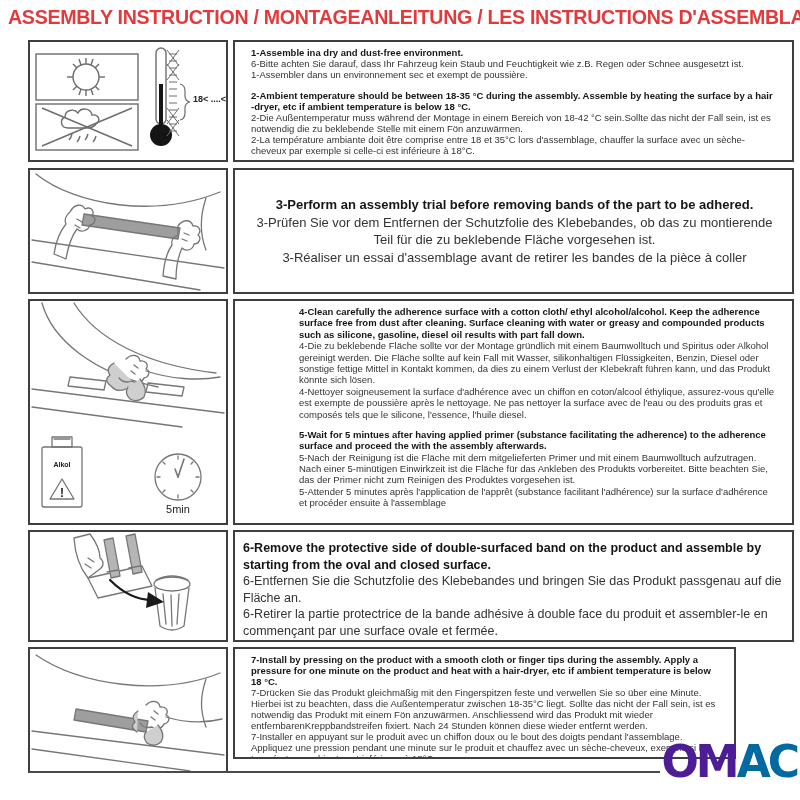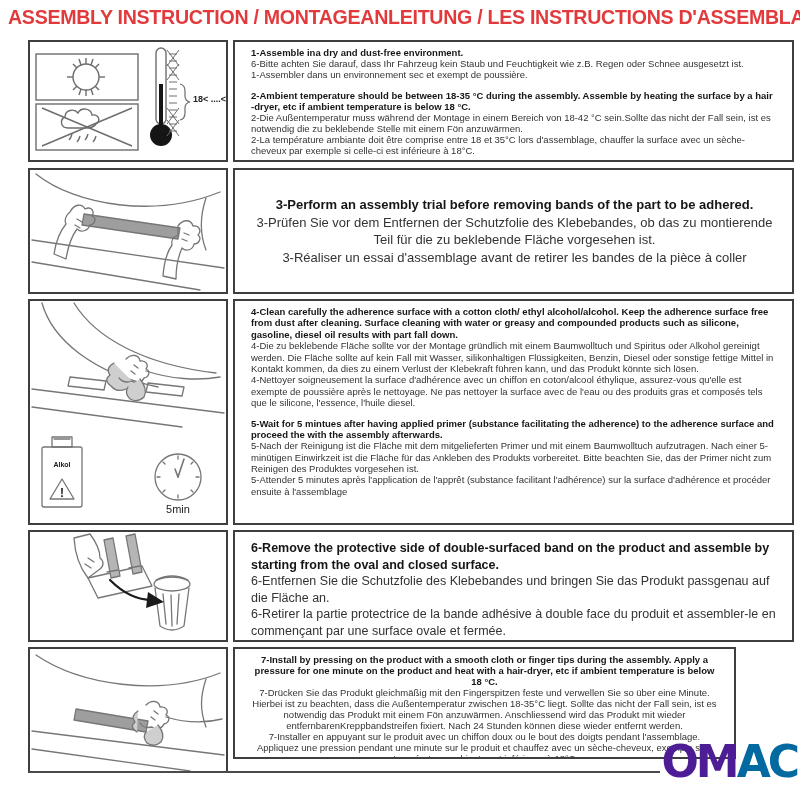--- a/index.html
+++ b/index.html
@@ -11,25 +11,25 @@
   .row{position:absolute;left:28px;width:766px;display:flex;gap:5px;}
   .r1{top:40px;height:122px}
   .r2{top:168px;height:126px}
   .r3{top:299px;height:226px}
   .r4{top:530px;height:112px}
   .r5{top:647px;height:126px}
   .cell{box-sizing:border-box;border:2px solid #3e3e3e;background:#fff;overflow:hidden;}
   .pic{width:200px;flex:none;display:flex;align-items:center;justify-content:center;}
   .txt{flex:1;padding:5px 16px;}
   .r2 .txt{padding:26px 10px 4px 12px;text-align:center;}
-  .r4 .txt{padding:8px 10px 4px 16px;}
-  .r5 .txt{flex:none;width:503px;height:112px;text-align:center;}
+  .r4 .txt{padding:8px 10px 4px 8px;}
+  .r5 .txt{flex:none;width:503px;height:112px;}
   p{margin:0;}
   .small p{font-size:9.5px;line-height:1.16;}
-  .r3 .small p{line-height:1.2;}
+  .r3 .small p{line-height:1.2;margin-left:48px;}
   .mid p{font-size:12.5px;line-height:1.32;}
   .big p{font-size:13px;line-height:1.35;}
   .en{font-weight:bold;color:#161616;}
   .de,.fr{font-weight:normal;color:#333;}
   .gap{height:10px;}
   .r3 .gap{height:9px;}
   svg{display:block;}
   .footer-line{position:absolute;left:28px;top:771px;width:632px;border-top:2px solid #4a4a4a;}
   .logo{position:absolute;right:3px;top:740px;font-size:44px;font-weight:800;
         letter-spacing:-3px;font-family:"DejaVu Sans",sans-serif;line-height:1;}

